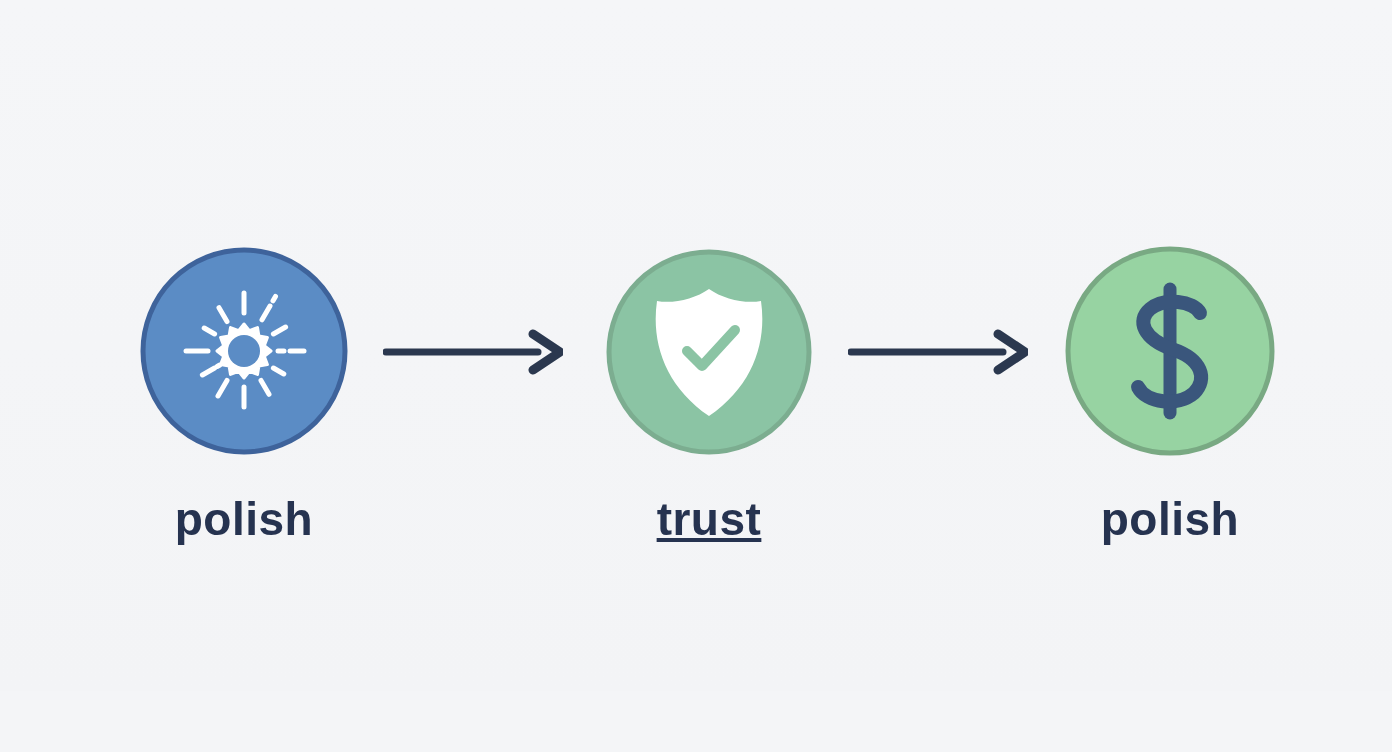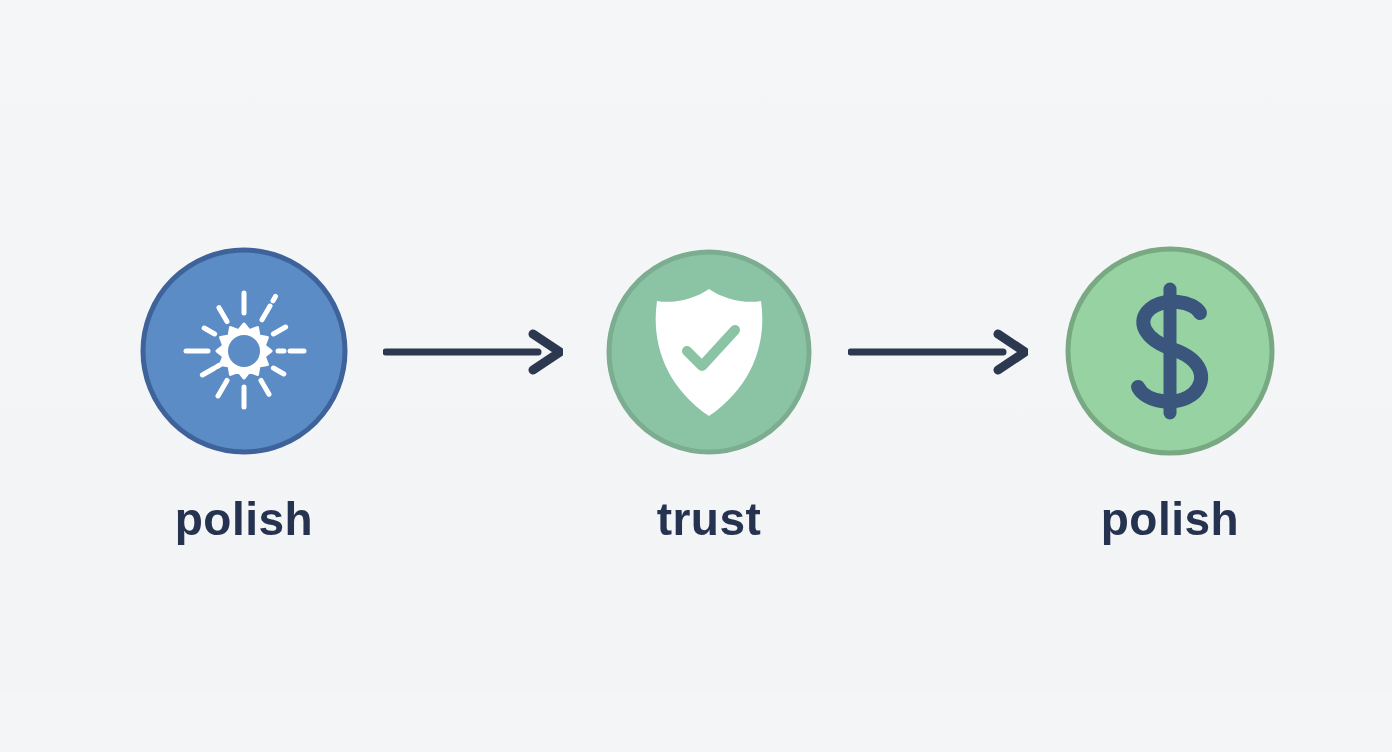--- a/index.html
+++ b/index.html
@@ -75,21 +75,21 @@
 
   <div class="node" style="left:606px; top:249px;">
     <svg width="206" height="206" viewBox="0 0 206 206">
       <circle cx="103" cy="103" r="100" stroke-width="5" fill="#8bc4a4" stroke="#7cad90"></circle>
       <g transform="translate(103,103)">
         <path d="M0,-63 C -14,-53 -36,-48 -52,-51 C -58,-10 -44,34 0,64 C 44,34 58,-10 52,-51 C 36,-48 14,-53 0,-63 Z" fill="#ffffff"></path>
         <path d="M-22,-1 L-7,14 L26,-22" fill="none" stroke-width="10" stroke-linecap="round" stroke-linejoin="round" stroke="#8bc4a4"></path>
       </g>
     </svg>
   </div>
-  <div class="node-label" style="left:606px; top:492px; width:206px;">trust</div>
+  <div class="node-label" style="left:606px; top:492px; width:206px;text-decoration:underline;">trust</div>
 
   <svg class="arrow" style="left:848px; top:322px;" width="180" height="60" viewBox="0 0 180 60">
     <g fill="none" stroke-linecap="round" stroke-linejoin="round" stroke="#2b384f">
       <line x1="3" y1="30" x2="155" y2="30" stroke-width="7"></line>
       <path d="M150,12 L177,30 L150,48" stroke-width="9"></path>
     </g>
   </svg>
 
   <div class="node" style="left:1065px; top:246px;">
     <svg width="210" height="210" viewBox="0 0 210 210">

